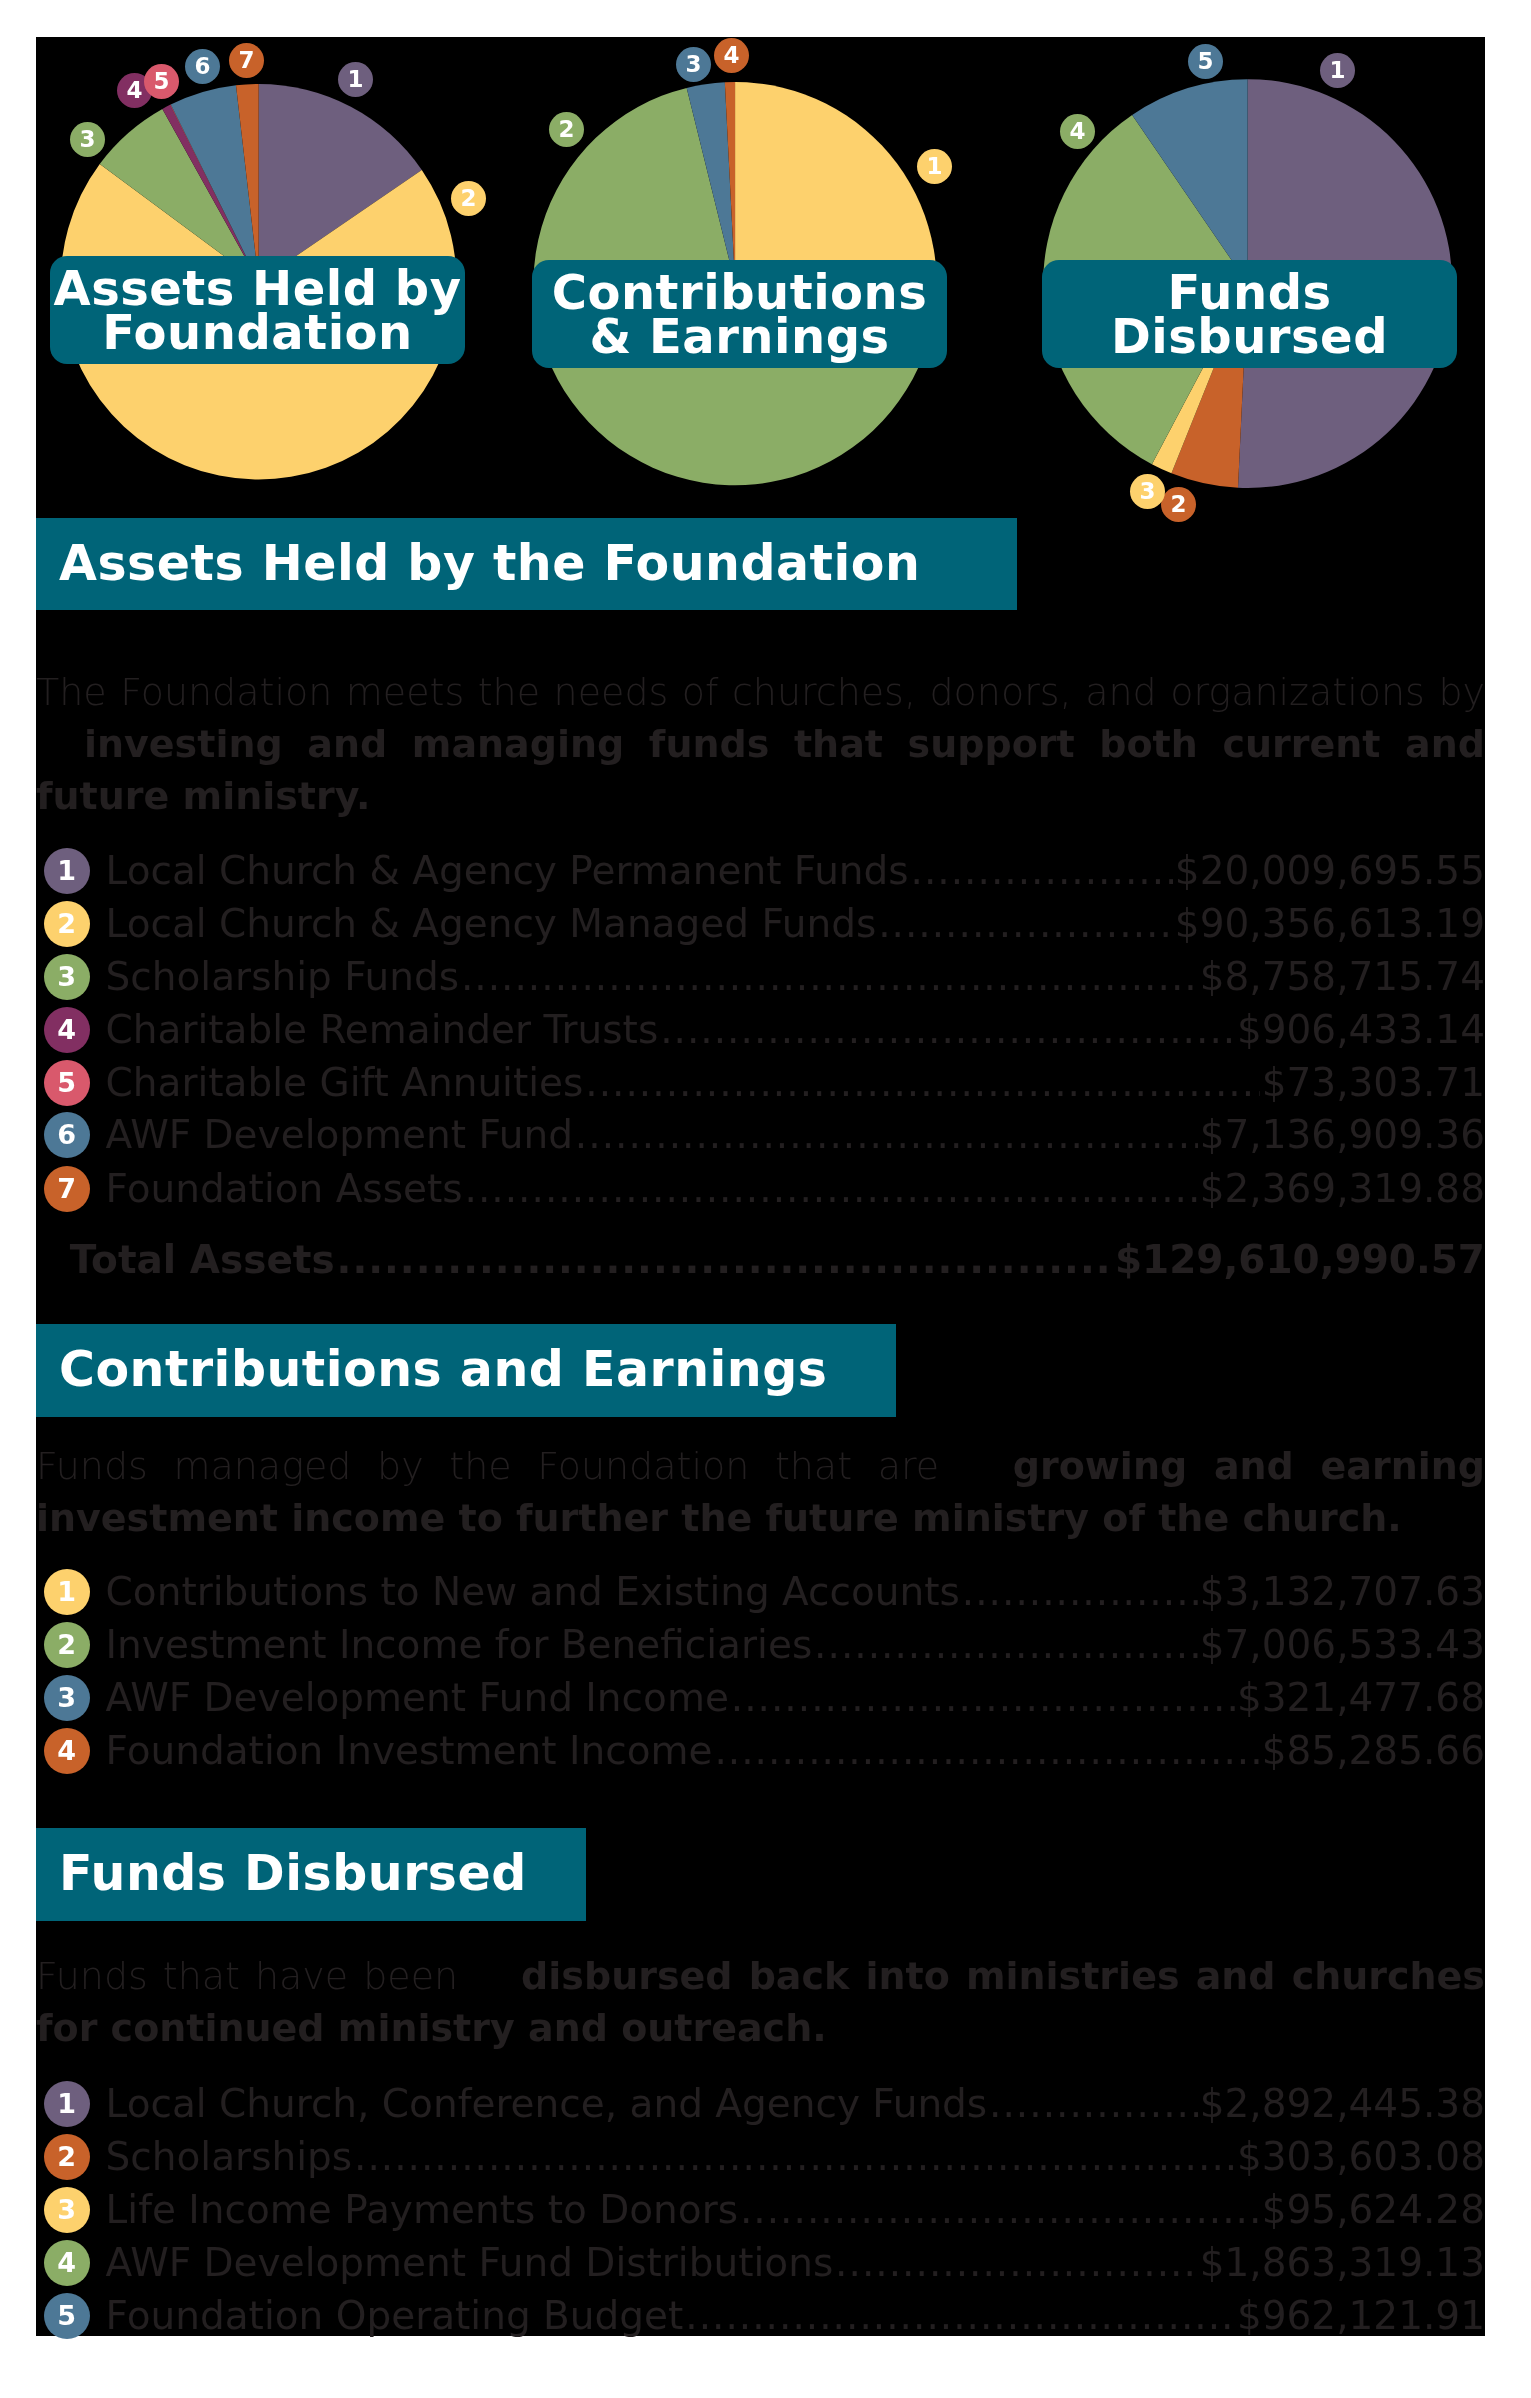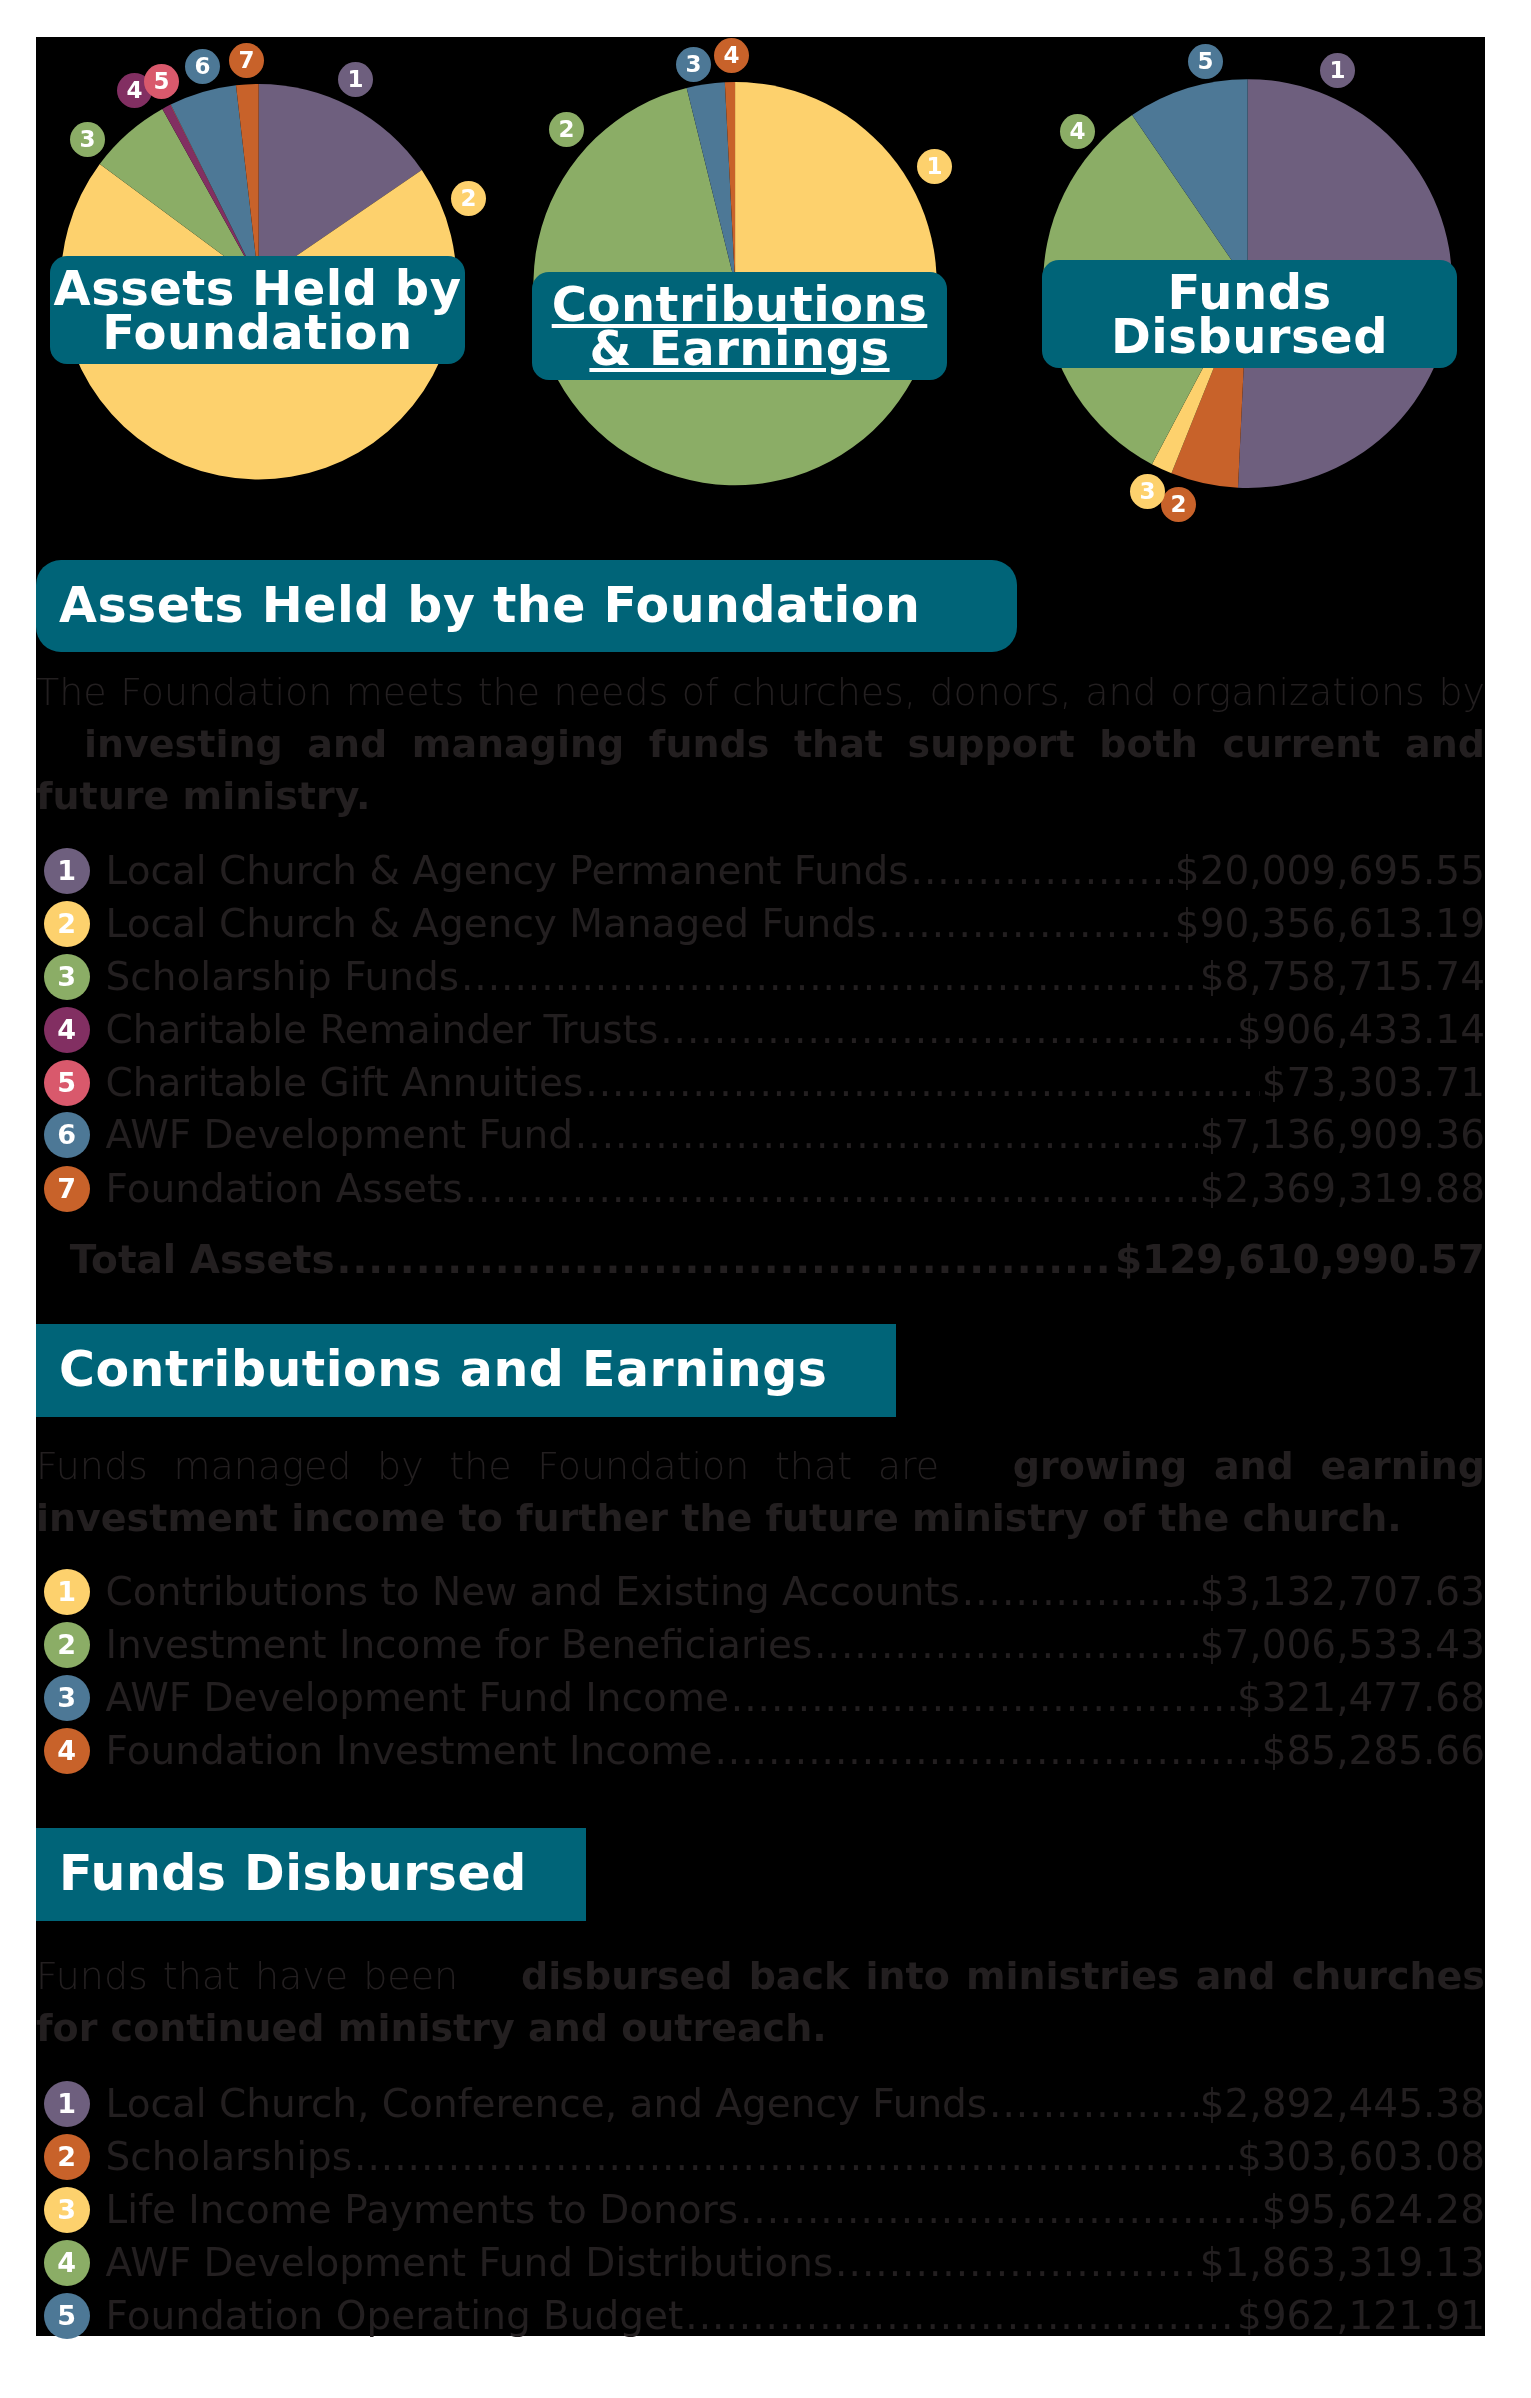--- a/index.html
+++ b/index.html
@@ -54,21 +54,21 @@
   <svg class="pie-svg" width="1531" height="533" viewBox="0 0 1610 560">
       <path d="M773,298 L773,86 A212,212 0 0 1 975.8029349794158,359.7654398813352 Z" fill="#fdd16d"></path>
       <path d="M773,298 L975.8029349794158,359.7654398813352 A212,212 0 1 1 722.1243301662073,92.19507727227975 Z" fill="#8bad66"></path>
       <path d="M773,298 L722.1243301662073,92.19507727227975 A212,212 0 0 1 762.2324500014827,86.2736202854509 Z" fill="#4d7896"></path>
       <path d="M773,298 L762.2324500014827,86.2736202854509 A212,212 0 0 1 773.0000000000001,86 Z" fill="#c8622a"></path>
     </svg>
   <div class="marker" style="left:917px;top:149px;background:#fdd16d;">1</div>
   <div class="marker" style="left:549px;top:112px;background:#8bad66;">2</div>
   <div class="marker" style="left:676px;top:47px;background:#4d7896;">3</div>
   <div class="marker" style="left:714px;top:38px;background:#c8622a;">4</div>
-  <div class="pie-band" style="left:532px;top:272px;width:415px;height:108px;text-decoration:underline;">
+  <div class="pie-band" style="left:532px;top:260px;width:415px;height:108px;">
     <span>Contributions</span>
     <span>&amp; Earnings</span>
   </div>
 </div>
 
 <div class="pie-wrap" style="left:0;top:0;">
   <svg class="pie-svg" width="1531" height="571" viewBox="0 0 1610 600">
       <path d="M1312,298 L1312,83 A215,215 0 1 1 1301.8823990220387,512.761807941847 Z" fill="#6e5f7e"></path>
       <path d="M1312,298 L1301.8823990220387,512.761807941847 A215,215 0 0 1 1231.898441815122,497.52127800401286 Z" fill="#c8622a"></path>
       <path d="M1312,298 L1231.898441815122,497.52127800401286 A215,215 0 0 1 1211.3490225223584,487.98521187922836 Z" fill="#fdd16d"></path>
@@ -79,21 +79,21 @@
   <div class="marker" style="left:1161px;top:487px;background:#c8622a;">2</div>
   <div class="marker" style="left:1130px;top:474px;background:#fdd16d;">3</div>
   <div class="marker" style="left:1060px;top:114px;background:#8bad66;">4</div>
   <div class="marker" style="left:1188px;top:44px;background:#4d7896;">5</div>
   <div class="pie-band" style="left:1042px;top:260px;width:415px;height:108px;">
     <span>Funds</span>
     <span>Disbursed</span>
   </div>
 </div>
 
-<div class="section-header" style="top:560px;width:981px;height:92px;border-radius:25px;">Assets Held by the Foundation</div>
+<div class="section-header" style="top:518px;width:981px;height:92px;">Assets Held by the Foundation</div>
 <div class="intro" style="top:666px;">
   <span>The Foundation meets the needs of churches, donors, and organizations by </span><b>investing and managing funds that support both current and future ministry.</b>
 </div>
 <div class="list" style="top:844px;">
   <div class="row" style="top:0px;">
     <span class="badge" style="background:#6e5f7e;">1</span>
     <span class="row-label">Local Church &amp; Agency Permanent Funds</span>
     <span class="row-dots"></span>
     <span class="row-amount">$20,009,695.55</span>
   </div>

